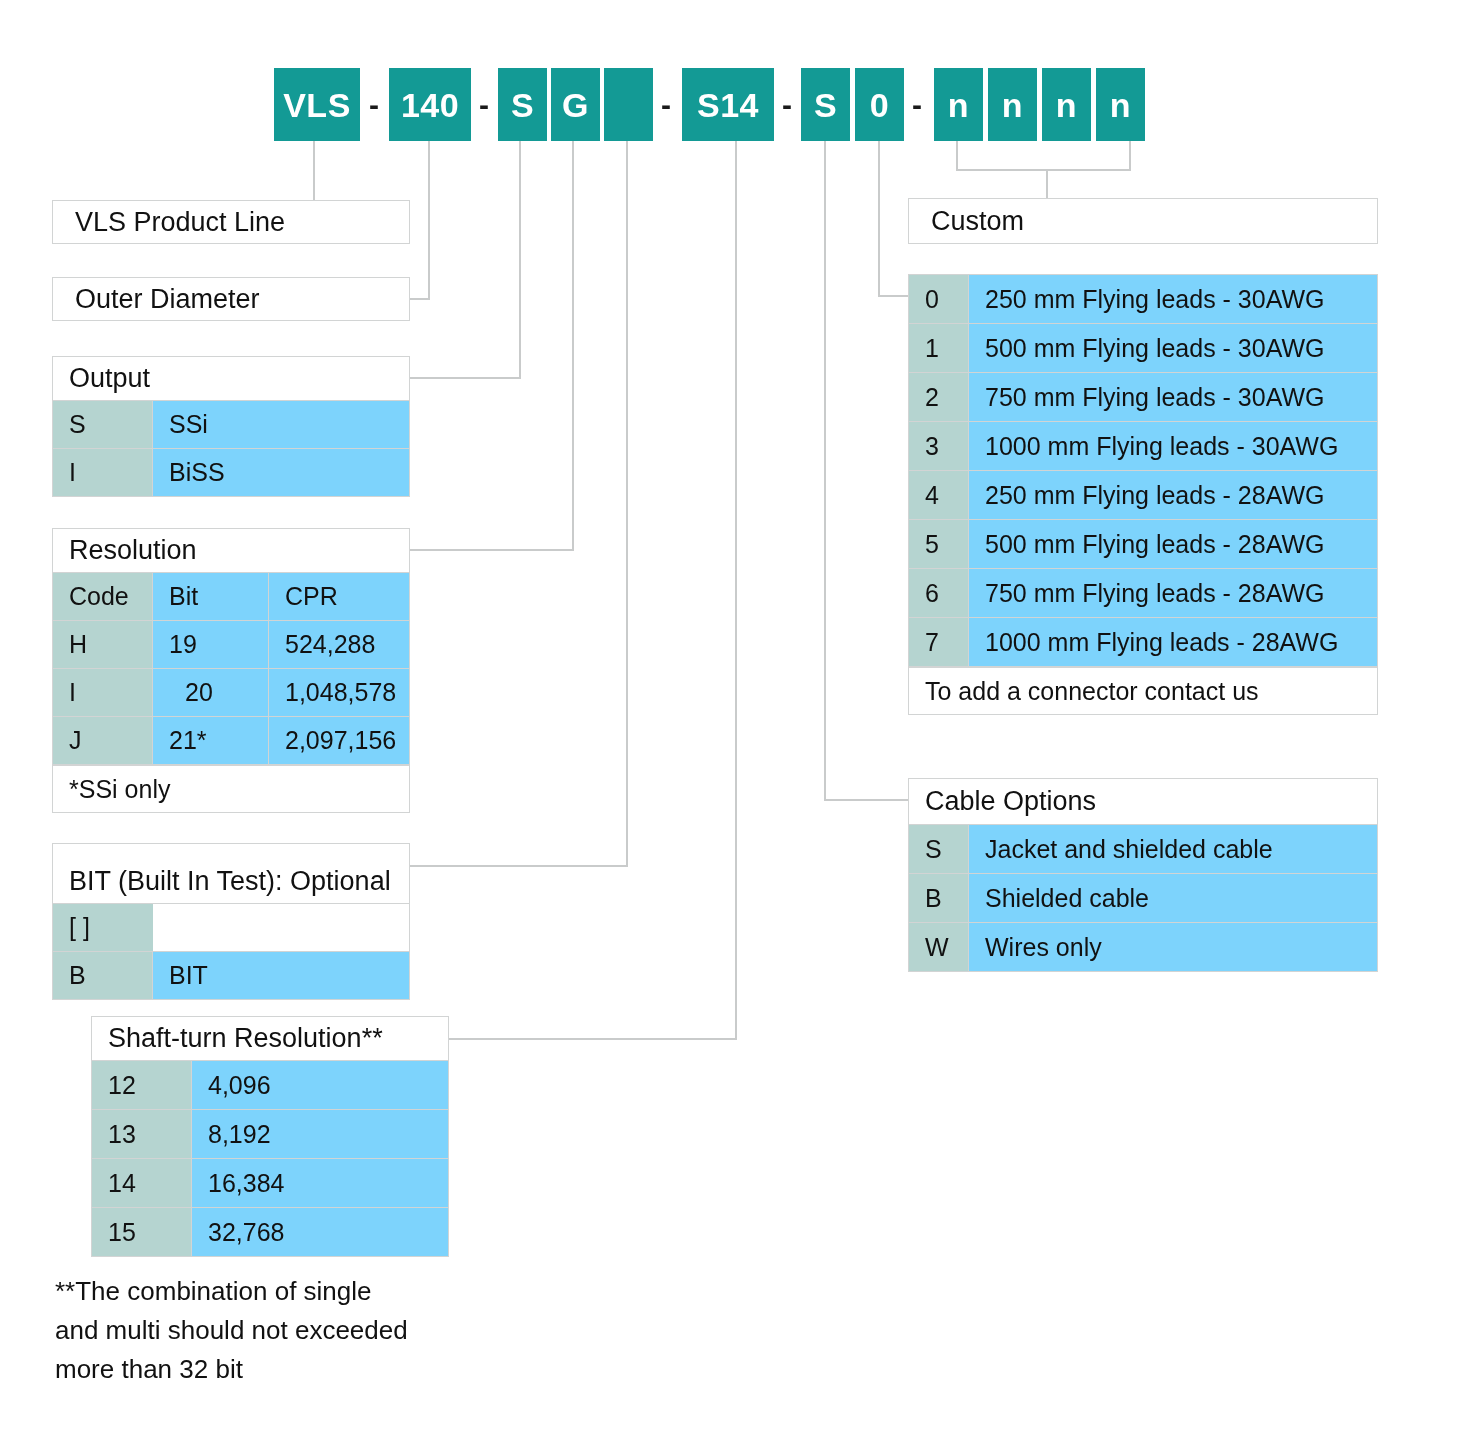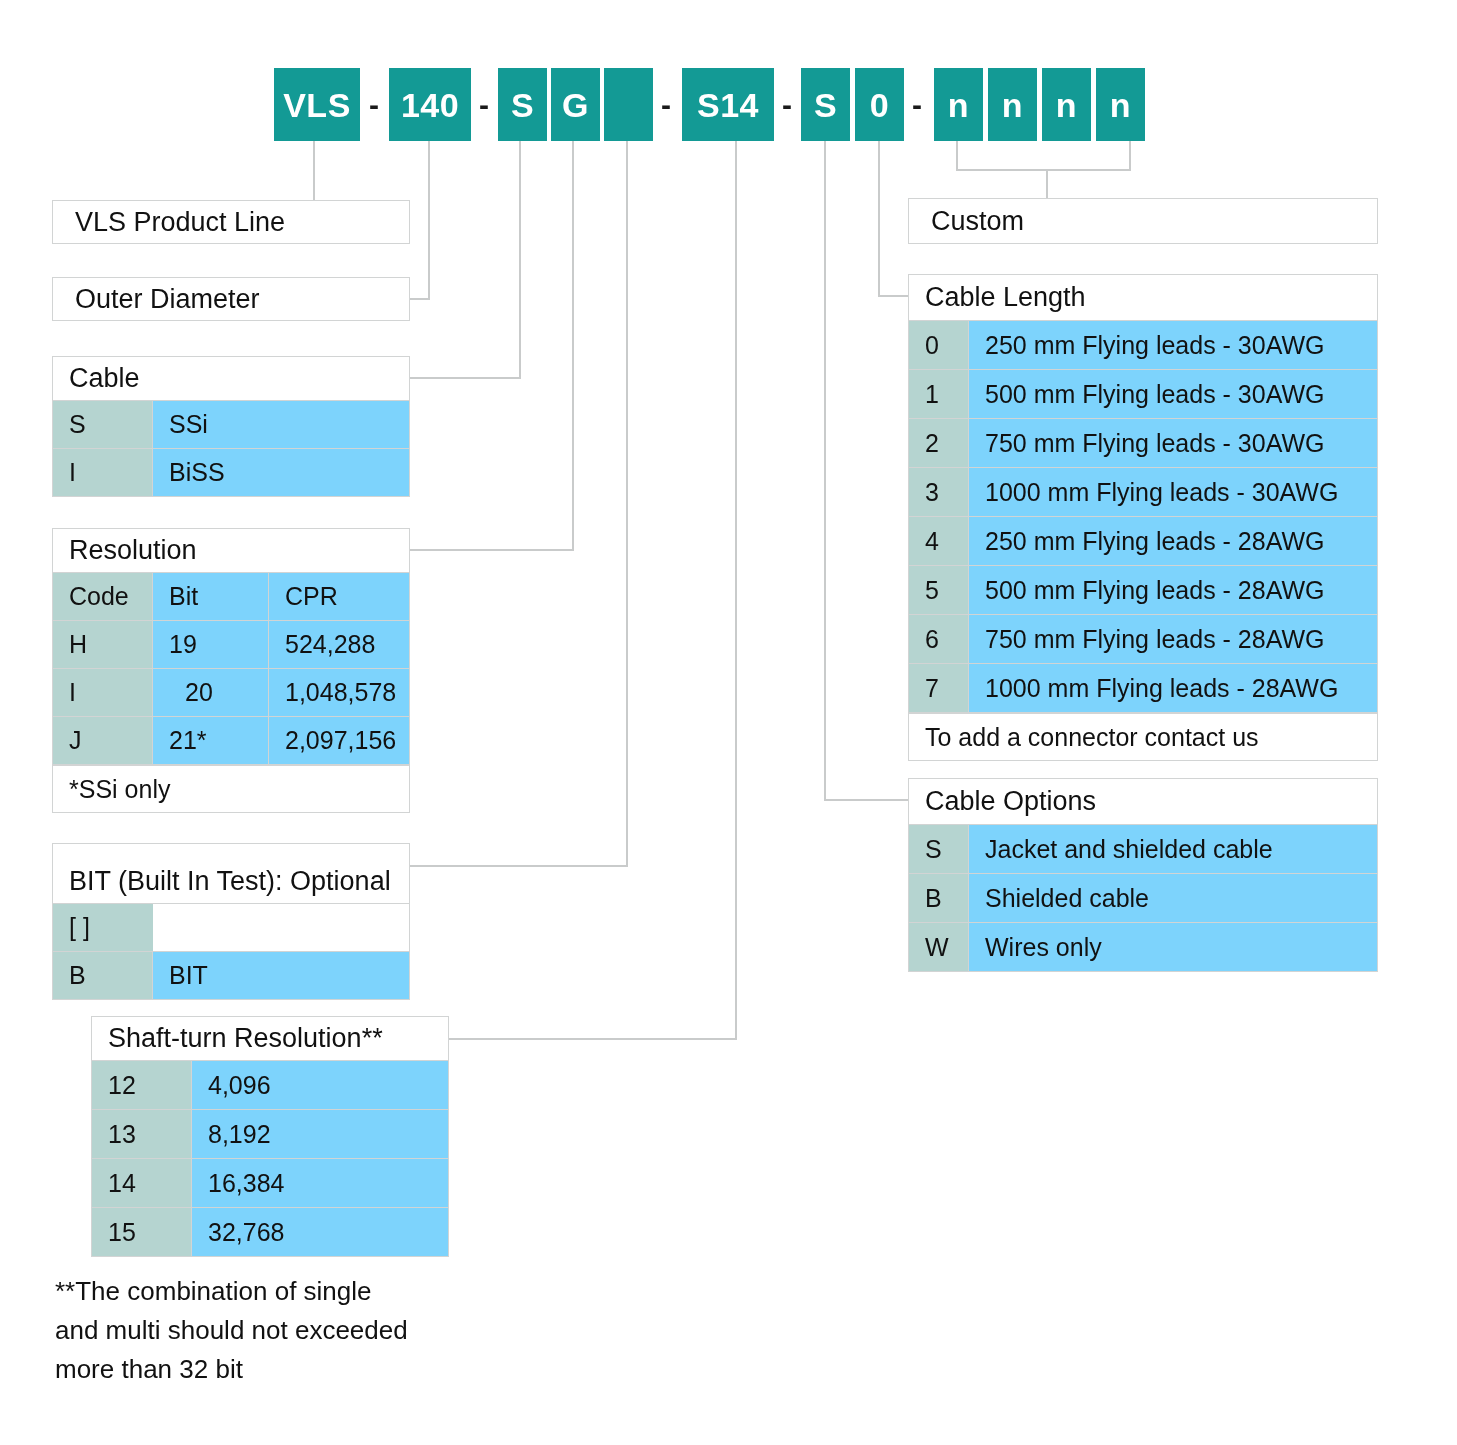--- a/index.html
+++ b/index.html
@@ -206,21 +206,21 @@
 
   <div class="singlebox" style="left:52px;top:200px;width:358px;height:44px;">
     <span>VLS  Product Line</span>
   </div>
 
   <div class="singlebox" style="left:52px;top:277px;width:358px;height:44px;">
     <span>Outer Diameter</span>
   </div>
 
   <div class="tbl" style="left:52px;top:356px;width:358px;">
-    <div class="thead" style="height:44px;">Cable</div>
+    <div class="thead" style="height:44px;">Output</div>
     <div class="trow">
       <div class="cell code" style="width:100px;height:47px;">S</div>
       <div class="cell plain" style="width:256px;height:47px;">SSi</div>
     </div>
     <div class="trow">
       <div class="cell code" style="width:100px;height:47px;">I</div>
       <div class="cell plain" style="width:256px;height:47px;">BiSS</div>
     </div>
   </div>
 
@@ -282,21 +282,20 @@
 
   <div class="note" style="left:55px;top:1272px;width:400px;">**The combination of single
 and multi should not exceeded
 more than 32 bit</div>
 
   <div class="singlebox" style="left:908px;top:198px;width:470px;height:46px;">
     <span>Custom</span>
   </div>
 
   <div class="tbl" style="left:908px;top:274px;width:470px;">
-    <div class="thead" style="height:46px;">Cable Length</div>
     <div class="trow">
       <div class="cell code" style="width:60px;height:48px;">0</div>
       <div class="cell plain" style="width:408px;height:48px;">250 mm Flying leads - 30AWG</div>
     </div>
     <div class="trow">
       <div class="cell code" style="width:60px;height:48px;">1</div>
       <div class="cell plain" style="width:408px;height:48px;">500 mm Flying leads - 30AWG</div>
     </div>
     <div class="trow">
       <div class="cell code" style="width:60px;height:48px;">2</div>

